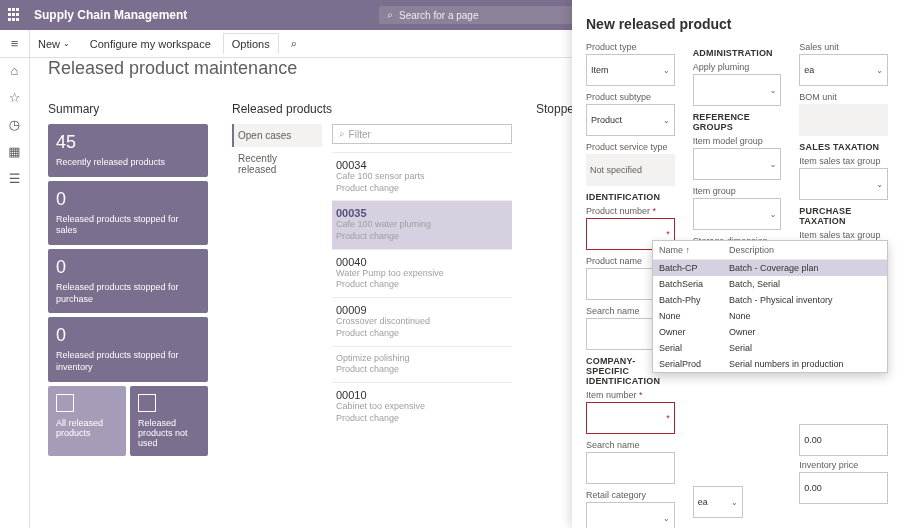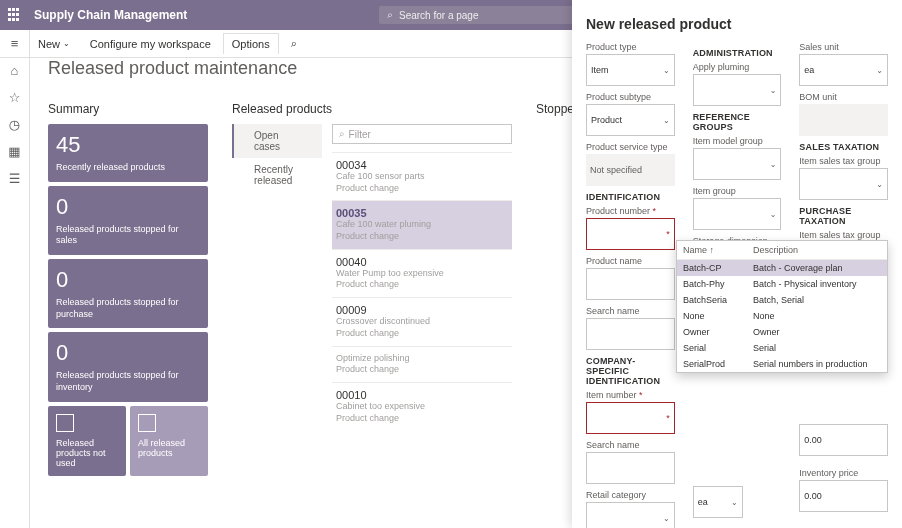--- a/index.html
+++ b/index.html
@@ -13,29 +13,29 @@
 .toolbar{height:28px;border-bottom:1px solid #e1dfdd;display:flex;align-items:center;padding-left:30px;gap:4px;font-size:11px}
 .toolbar-item{padding:4px 8px;cursor:pointer;display:flex;align-items:center;gap:3px}
 .toolbar-item.boxed{border:1px solid #e1dfdd;border-bottom:none}
 .leftrail{position:absolute;left:0;top:30px;width:30px;height:498px;border-right:1px solid #e1dfdd;display:flex;flex-direction:column;align-items:center;padding-top:6px;gap:12px;color:#605e5c}
 .leftrail span{font-size:13px}
 .main{position:absolute;left:30px;top:58px;right:0;bottom:0;padding:12px 18px;display:flex;gap:30px}
 .page-title{font-size:18px;color:#605e5c;margin-bottom:14px;font-weight:400}
 .section-title{font-size:12px;color:#323130;margin-bottom:8px}
 .col-summary{width:160px}
 .tile{background:#7a6f8e;color:#fff;padding:8px;margin-bottom:4px;border-radius:2px}
-.tile-num{font-size:22px;font-weight:300}
+.tile-num{font-size:18px;font-weight:300}
 .tile-label{font-size:9px;margin-top:4px;line-height:1.3}
 .tile-row{display:flex;gap:4px}
 .tile-small{flex:1;background:#7a6f8e;color:#fff;padding:8px;border-radius:2px;font-size:9px;text-align:left}
 .tile-small.light{background:#a79cb8}
 .cube-icon{width:18px;height:18px;border:1.5px solid #fff;margin-bottom:6px}
 .col-released{width:280px;display:flex;gap:10px}
 .tabs-v{width:90px}
-.tab-v{padding:6px 20px;font-size:10px;color:#605e5c;border-left:2px solid transparent;cursor:pointer}
+.tab-v{padding:6px 4px;font-size:10px;color:#605e5c;border-left:2px solid transparent;cursor:pointer}
 .tab-v.active{border-left:2px solid #7a6f8e;background:#f3f2f1}
 .list-area{flex:1}
 .filter-box{border:1px solid #c8c6c4;padding:3px 6px;font-size:10px;color:#a19f9d;margin-bottom:8px;display:flex;align-items:center;gap:4px}
 .item{padding:6px 4px;border-top:1px solid #edebe9}
 .item-id{font-size:11px;color:#323130}
 .item.selected{background:#d6d0e0}
 .item.selected .item-id{color:#5b4f7a;font-weight:600}
 .item-sub{font-size:9px;color:#a19f9d;line-height:1.3}
 .col-stopped{width:120px}
 
@@ -48,21 +48,21 @@
 .fld-label{font-size:9px;color:#605e5c;margin-bottom:2px}
 .fld-label.req::after{content:" *";color:#a4262c}
 .fld-control{border:1px solid #c8c6c4;height:32px;font-size:9px;padding:0 4px;display:flex;align-items:center;justify-content:space-between;background:#fff}
 .fld-control.req{border-color:#a4262c}
 .fld-control.ro{background:#f3f2f1;border:none;color:#605e5c}
 .chev{font-size:8px;color:#605e5c}
 .toggle{display:flex;align-items:center;gap:8px}
 .toggle-track{width:26px;height:12px;border:1px solid #605e5c;border-radius:6px;position:relative}
 .toggle-knob{width:8px;height:8px;background:#605e5c;border-radius:50%;position:absolute;top:1px;left:1px}
 
-.dropdown{position:absolute;top:240px;right:14px;width:212px;background:#fff;border:1px solid #c8c6c4;box-shadow:0 4px 10px rgba(0,0,0,0.2);font-size:9px;z-index:10}
+.dropdown{position:absolute;top:240px;right:14px;width:236px;background:#fff;border:1px solid #c8c6c4;box-shadow:0 4px 10px rgba(0,0,0,0.2);font-size:9px;z-index:10}
 .dropdown-head{display:flex;padding:4px 6px;color:#605e5c;border-bottom:1px solid #edebe9}
 .dropdown-head span:first-child{width:70px}
 .dropdown-row{display:flex;padding:3px 6px;cursor:pointer}
 .dropdown-row:hover,.dropdown-row.sel{background:#d6d0e0}
 .dropdown-row span:first-child{width:70px}
 .num-right{text-align:right;padding-right:4px}
 </style>
 </head>
 <body>
 
@@ -124,27 +124,27 @@
       </div>
       <div class="tile">
         <div class="tile-num">0</div>
         <div class="tile-label">Released products stopped for purchase</div>
       </div>
       <div class="tile">
         <div class="tile-num">0</div>
         <div class="tile-label">Released products stopped for inventory</div>
       </div>
       <div class="tile-row">
+        <div class="tile-small light">
+          <div class="cube-icon"></div>
+          <span>All released products</span>
+        </div>
         <div class="tile-small">
           <div class="cube-icon"></div>
           <span>Released products not used</span>
-        </div>
-        <div class="tile-small light">
-          <div class="cube-icon"></div>
-          <span>All released products</span>
         </div>
       </div>
     </div>
 
     <div class="col-released">
       <div style="width:100%">
         <div class="section-title">Released products</div>
         <div style="display:flex;gap:10px">
           <div class="tabs-v">
             <div class="tab-v active">Open cases</div>
@@ -333,45 +333,45 @@
       <div class="fld">
           <div class="fld-label">Item sales tax group</div>
           <div class="fld-control">
             <span></span>
             <span class="chev">⌄</span>
           </div>
         </div>
       <div class="sect-head" style="overflow:hidden;white-space:nowrap">VENDOR INFORMATION</div>
       <div style="height:130px"></div>
       <div class="fld-control num-right">0.00</div>
-      <div class="fld" style="margin-top:12px">
+      <div class="fld" style="margin-top:4px">
           <div class="fld-label">Inventory price</div>
           <div class="fld-control num-right">0.00</div>
         </div>
     </div>
   </div>
 
   <div class="dropdown">
     <div class="dropdown-head">
       <span><span>Name</span> <span>↑</span></span>
       <span>Description</span>
     </div>
     <div class="dropdown-row sel">
         <span>Batch-CP</span>
         <span>Batch - Coverage plan</span>
       </div>
     <div class="dropdown-row">
+        <span>BatchSeria</span>
+        <span>Batch, Serial</span>
+      </div>
+    <div class="dropdown-row">
         <span>Batch-Phy</span>
         <span>Batch - Physical inventory</span>
       </div>
     <div class="dropdown-row">
-        <span>BatchSeria</span>
-        <span>Batch, Serial</span>
-      </div>
-    <div class="dropdown-row">
         <span>None</span>
         <span>None</span>
       </div>
     <div class="dropdown-row">
         <span>Owner</span>
         <span>Owner</span>
       </div>
     <div class="dropdown-row">
         <span>Serial</span>
         <span>Serial</span>

